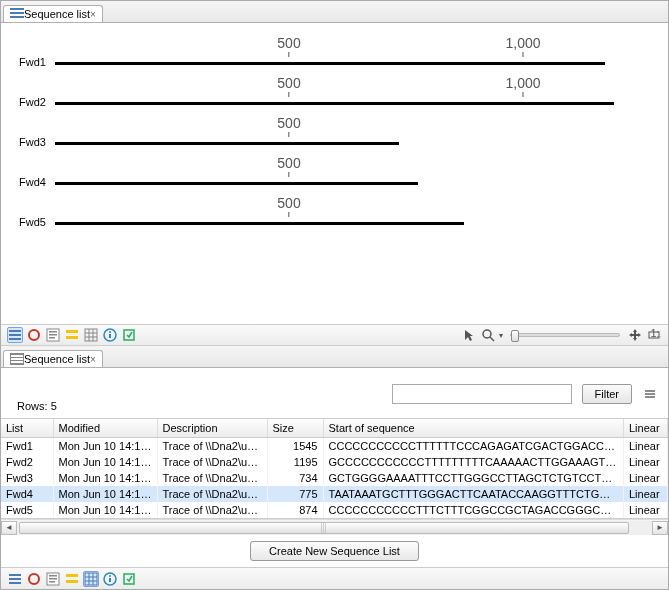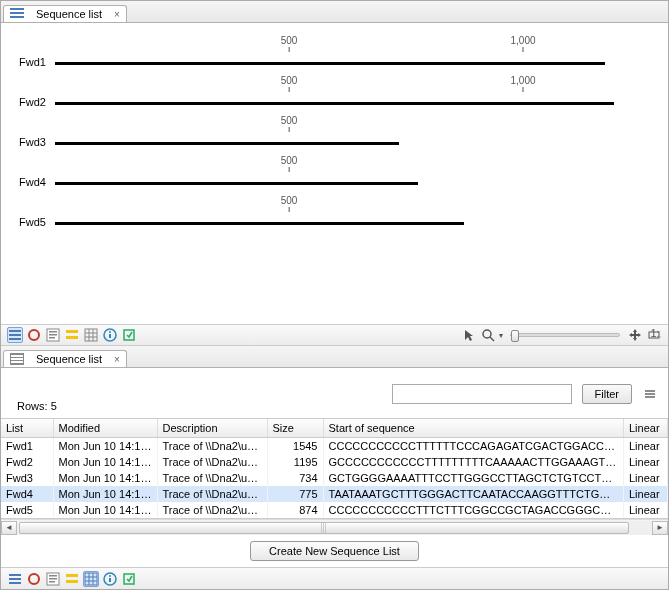--- a/index.html
+++ b/index.html
@@ -1,30 +1,30 @@
 <!DOCTYPE html>
 <html><head>
 <meta charset="utf-8">
 <style>
 * { box-sizing: border-box; margin: 0; padding: 0; font-family: Tahoma, Arial, sans-serif; font-size: 11px; }
 body { background: #fff; width: 669px; height: 590px; overflow: hidden; display: flex; flex-direction: column; border: 1px solid #aaa; }
 
 
 .tab-bar { background: linear-gradient(#f5f5f5, #e8e8e8); border-bottom: 1px solid #b0b0b0; display: flex; height: 22px; align-items: flex-end; padding-left: 2px; }
-.tab { background: #fff; border: 1px solid #b0b0b0; border-bottom: none; padding: 2px 6px; display: flex; align-items: center; gap: 12px; border-radius: 3px 3px 0 0; }
+.tab { background: #fff; border: 1px solid #b0b0b0; border-bottom: none; padding: 2px 6px; display: flex; align-items: center; gap: 0; border-radius: 3px 3px 0 0; }
 .tab .icon-list { width: 14px; height: 12px; background: repeating-linear-gradient(#4a7ab8 0 2px, transparent 2px 4px); }
 .tab .close-icon { font-size: 10px; color: #666; cursor: pointer; }
 
 
 .viz-pane { flex: 1; background: #fff; padding: 10px 18px 0 18px; position: relative; overflow: hidden; }
 .seq-row { display: flex; align-items: flex-end; height: 38px; margin-bottom: 2px; }
 .seq-label { width: 36px; font-size: 11px; color: #000; padding-bottom: 3px; }
 .seq-track { flex: 1; position: relative; height: 100%; }
 .ruler { position: absolute; top: 2px; left: 0; right: 0; height: 14px; }
-.ruler-tick { position: absolute; top: 0; font-size: 10px; color: #555; transform: translateX(-50%); text-align: center; }
+.ruler-tick { position: absolute; top: 0; font-size: 14px; color: #555; transform: translateX(-50%); text-align: center; }
 .ruler-tick::after { content: ""; display: block; width: 1px; height: 5px; background: #555; margin: 1px auto 0; }
 .seq-line { position: absolute; bottom: 6px; left: 0; height: 3px; background: #000; }
 
 
 .toolbar { border-top: 1px solid #ccc; border-bottom: 1px solid #ccc; background: linear-gradient(#fafafa,#ececec); height: 22px; display: flex; align-items: center; padding: 0 6px; gap: 3px; }
 .toolbar .spacer { flex: 1; }
 .tool-icon { width: 16px; height: 16px; border: 1px solid transparent; display: flex; align-items: center; justify-content: center; border-radius: 2px; cursor: pointer; }
 .tool-icon.selected { border-color: #7aa3d6; background: #d6e6fb; }
 .ico-svg { width: 14px; height: 14px; }
 .zoom-slider-track { width: 110px; height: 4px; background: #ddd; border: 1px solid #bbb; border-radius: 2px; position: relative; margin: 0 4px; }

